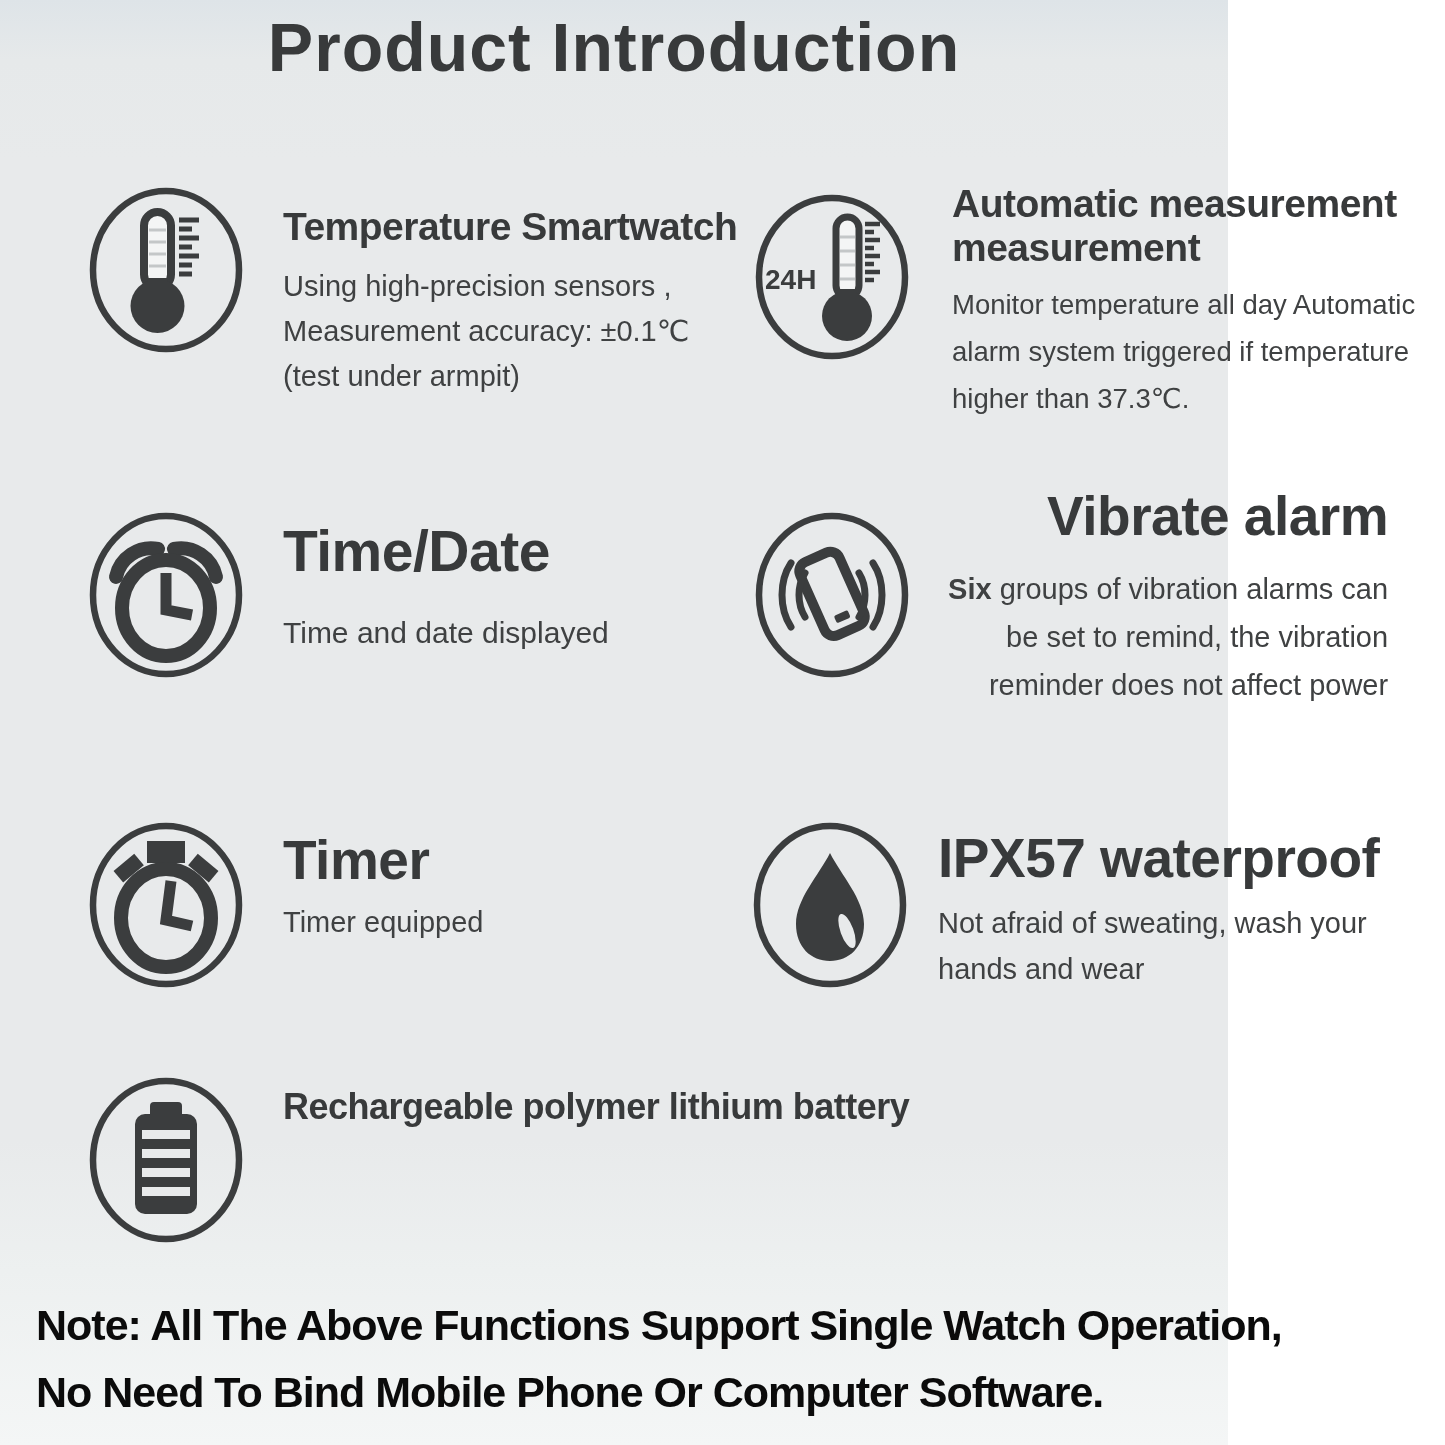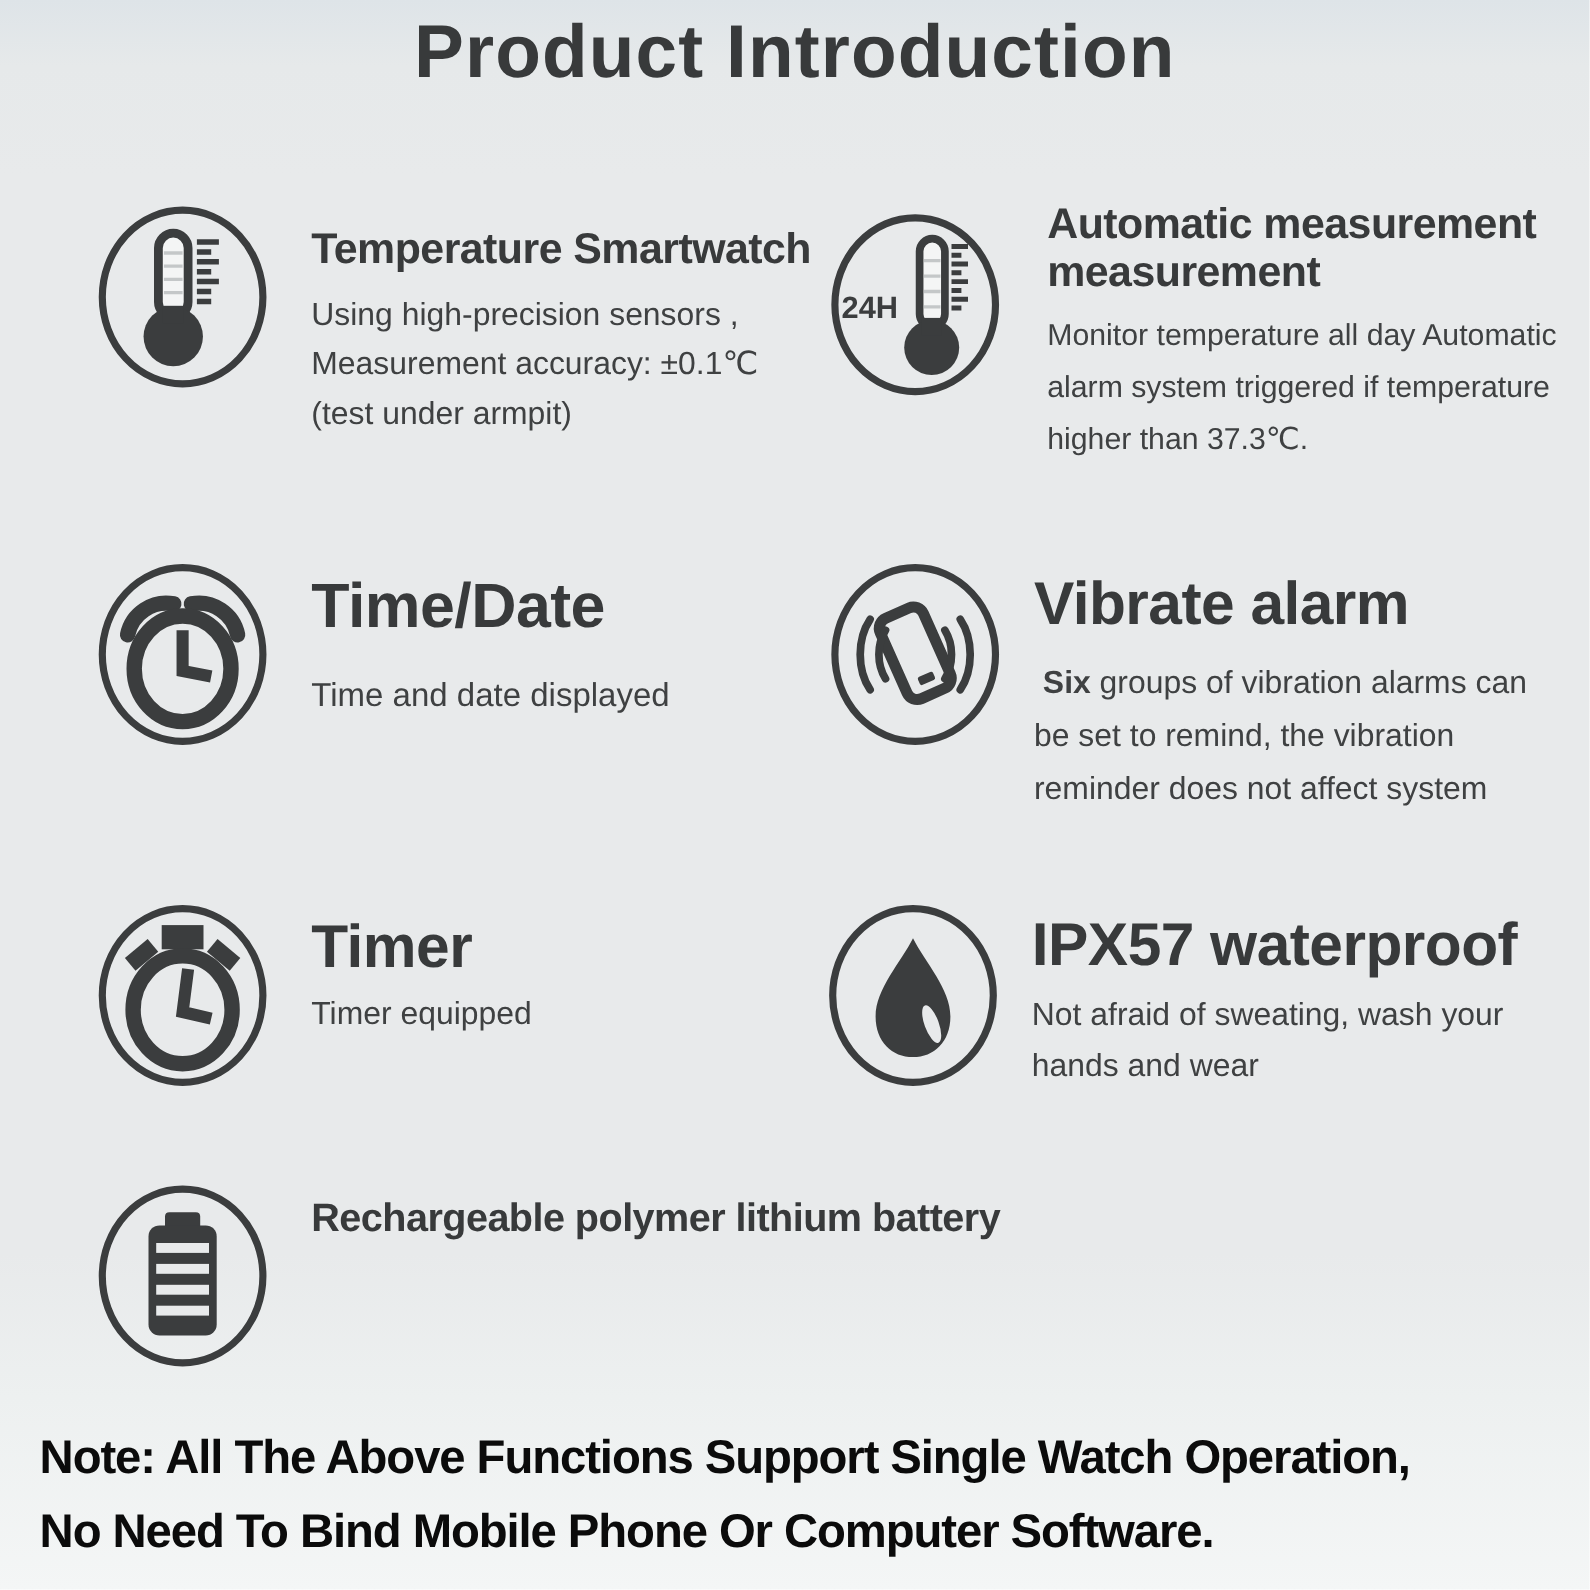--- a/index.html
+++ b/index.html
@@ -3,21 +3,21 @@
 <meta charset="utf-8">
 <style>
   * { margin:0; padding:0; box-sizing:border-box; }
   html,body { width:1445px; height:1445px; }
   body {
     font-family:"Liberation Sans","DejaVu Sans",sans-serif;
     color:#3f4142;
     overflow:hidden;
   }
   .canvas {
-    position:relative; width:1445px; height:1445px;
+    position:relative; width:1228px; height:1445px;
     background:linear-gradient(180deg,#dee4e8 0px,#e6e9ea 60px,#e8eaeb 160px,#e8eaeb 1140px,#edf0f0 1270px,#f4f6f6 1445px);
   }
   .page-title {
     position:absolute; top:8px; left:0; width:100%;
     text-align:center; font-size:68px; font-weight:800; color:#383a3b;
     letter-spacing:1px; white-space:nowrap;
   }
   .icon { position:absolute; width:160px; height:168px; }
   .ink { color:#3b3d3e; }
   .txt { position:absolute; }
@@ -134,26 +134,26 @@
         <rect x="73" y="104" width="15" height="8" rx="2" fill="currentColor"></rect>
       </g>
       <g fill="none" stroke="currentColor" stroke-width="7" stroke-linecap="round">
         <path d="M39 52 C27 70 27 98 39 116"></path>
         <path d="M53 62 C45 75 45 93 53 106"></path>
         <path d="M121 52 C133 70 133 98 121 116"></path>
         <path d="M107 62 C115 75 115 93 107 106"></path>
       </g>
     </svg>
   </div>
-  <div class="txt" style="left:940px; top:516px;">
+  <div class="txt" style="left:940px; top:484px;text-align:right;">
     <div class="t-title" style="font-size:55px;">Vibrate alarm</div>
     <div class="t-body" style="font-size:29px; line-height:48px; margin-top:17px;">
       <div>&nbsp;<span class="b">Six</span><span> groups of vibration alarms can</span></div>
       <div>be set to remind, the vibration</div>
-      <div>reminder does not affect system</div>
+      <div>reminder does not affect power</div>
     </div>
   </div>
 
   <div class="icon ink" style="left:86px; top:821px;">
     <svg width="160" height="168" viewBox="0 0 160 168">
       <ellipse cx="80" cy="84" rx="73" ry="79" fill="none" stroke="currentColor" stroke-width="6.5"></ellipse>
       <rect x="61" y="20" width="38" height="22" fill="currentColor"></rect>
       <g fill="currentColor">
         <rect x="-13" y="-7" width="27" height="15" transform="translate(42 47) rotate(-40)"></rect>
         <rect x="-14" y="-7" width="27" height="15" transform="translate(118 47) rotate(40)"></rect>

